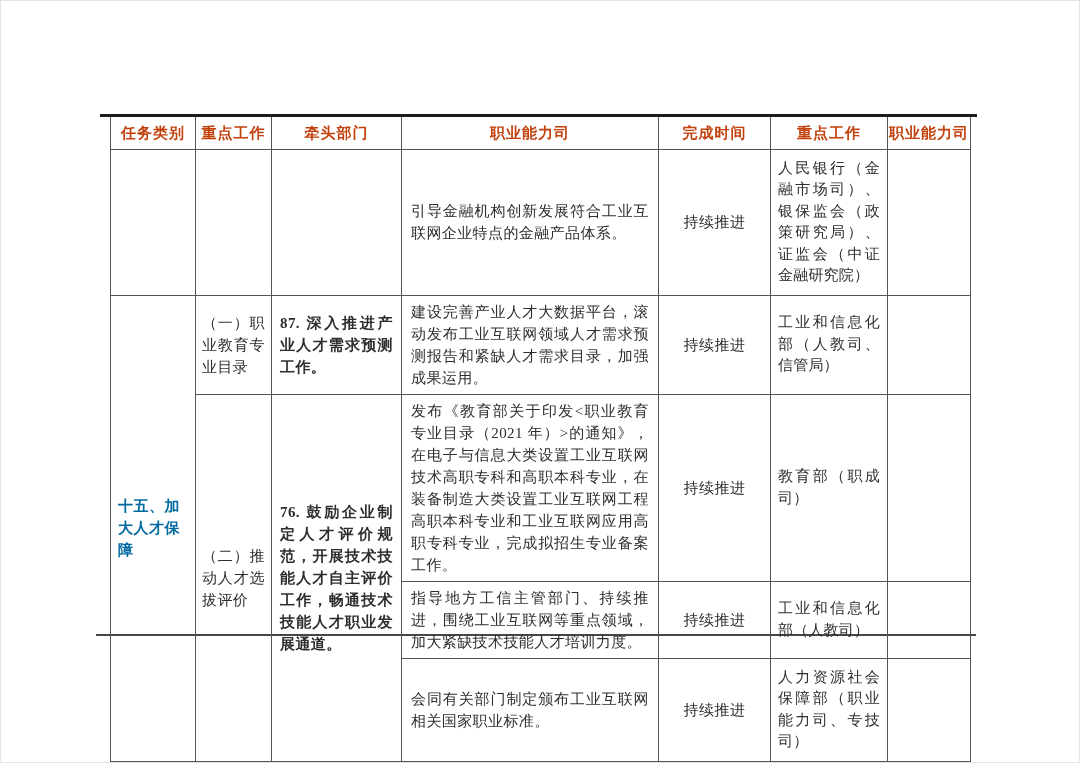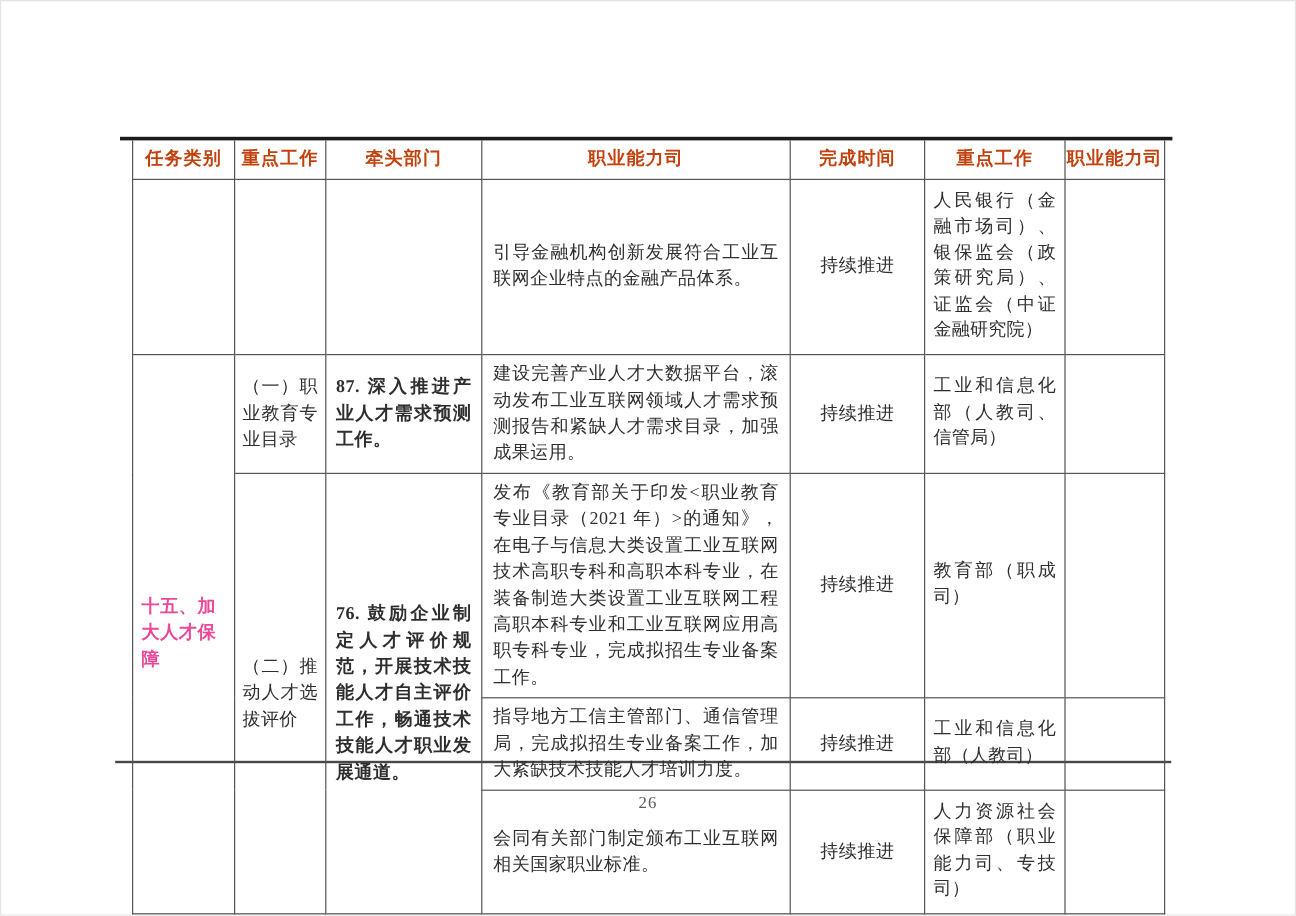--- a/index.html
+++ b/index.html
@@ -45,21 +45,21 @@
   tr.r2 { height: 94px; }
   tr.r3 { height: 156px; }
   tr.r4 { height: 70px; }
   tr.r5 { height: 57px; }
 
   td.cell-category {
     font-weight: bold;
     text-align: left;
     padding: 4px 4px 4px 7px;
     letter-spacing: 0.5px;
-    color: #ec4899;
+    color: #0369a1;
   }
   td.cell-keywork, td.cell-measure, td.cell-goal, td.cell-lead {
     text-align: justify;
     text-justify: inter-character;
     letter-spacing: 0.4px;
   }
   td.cell-keywork { padding: 4px 6px; }
   td.cell-measure { padding: 4px 8px; font-weight: bold; }
   td.cell-goal    { padding: 5px 9px; line-height: 22px; }
   td.cell-lead    { padding: 8px 7px; line-height: 21.5px; letter-spacing: 0.2px; }
@@ -125,29 +125,28 @@
     <tr class="r3">
       <td class="cell-keywork" rowspan="3">（二）推动人才选拔评价</td>
       <td class="cell-measure" rowspan="3">76. 鼓励企业制定人才评价规范，开展技术技能人才自主评价工作，畅通技术技能人才职业发展通道。</td>
       <td class="cell-goal">发布《教育部关于印发&lt;职业教育专业目录（2021 年）&gt;的通知》，在电子与信息大类设置工业互联网技术高职专科和高职本科专业，在装备制造大类设置工业互联网工程高职本科专业和工业互联网应用高职专科专业，完成拟招生专业备案工作。</td>
       <td class="cell-deadline">持续推进</td>
       <td class="cell-lead">教育部（职成司）</td>
       <td class="cell-support"></td>
     </tr>
 
     <tr class="r4">
-      <td class="cell-goal">指导地方工信主管部门、通信管理局，完成拟招生专业备案工作，加大紧缺技术技能人才培训力度。</td>
+      <td class="cell-goal">指导地方工信主管部门、持续推进，围绕工业互联网等重点领域，加大紧缺技术技能人才培训力度。</td>
       <td class="cell-deadline">持续推进</td>
       <td class="cell-lead">工业和信息化部（人教司）</td>
       <td class="cell-support"></td>
     </tr>
 
     <tr class="r5">
       <td class="cell-goal">会同有关部门制定颁布工业互联网相关国家职业标准。</td>
       <td class="cell-deadline">持续推进</td>
       <td class="cell-lead">人力资源社会保障部（职业能力司、专技司）</td>
       <td class="cell-support"></td>
     </tr>
   </tbody>
     </table>
 
-  <div class="page-number">26</div>
 </div>
 
 </body></html>

